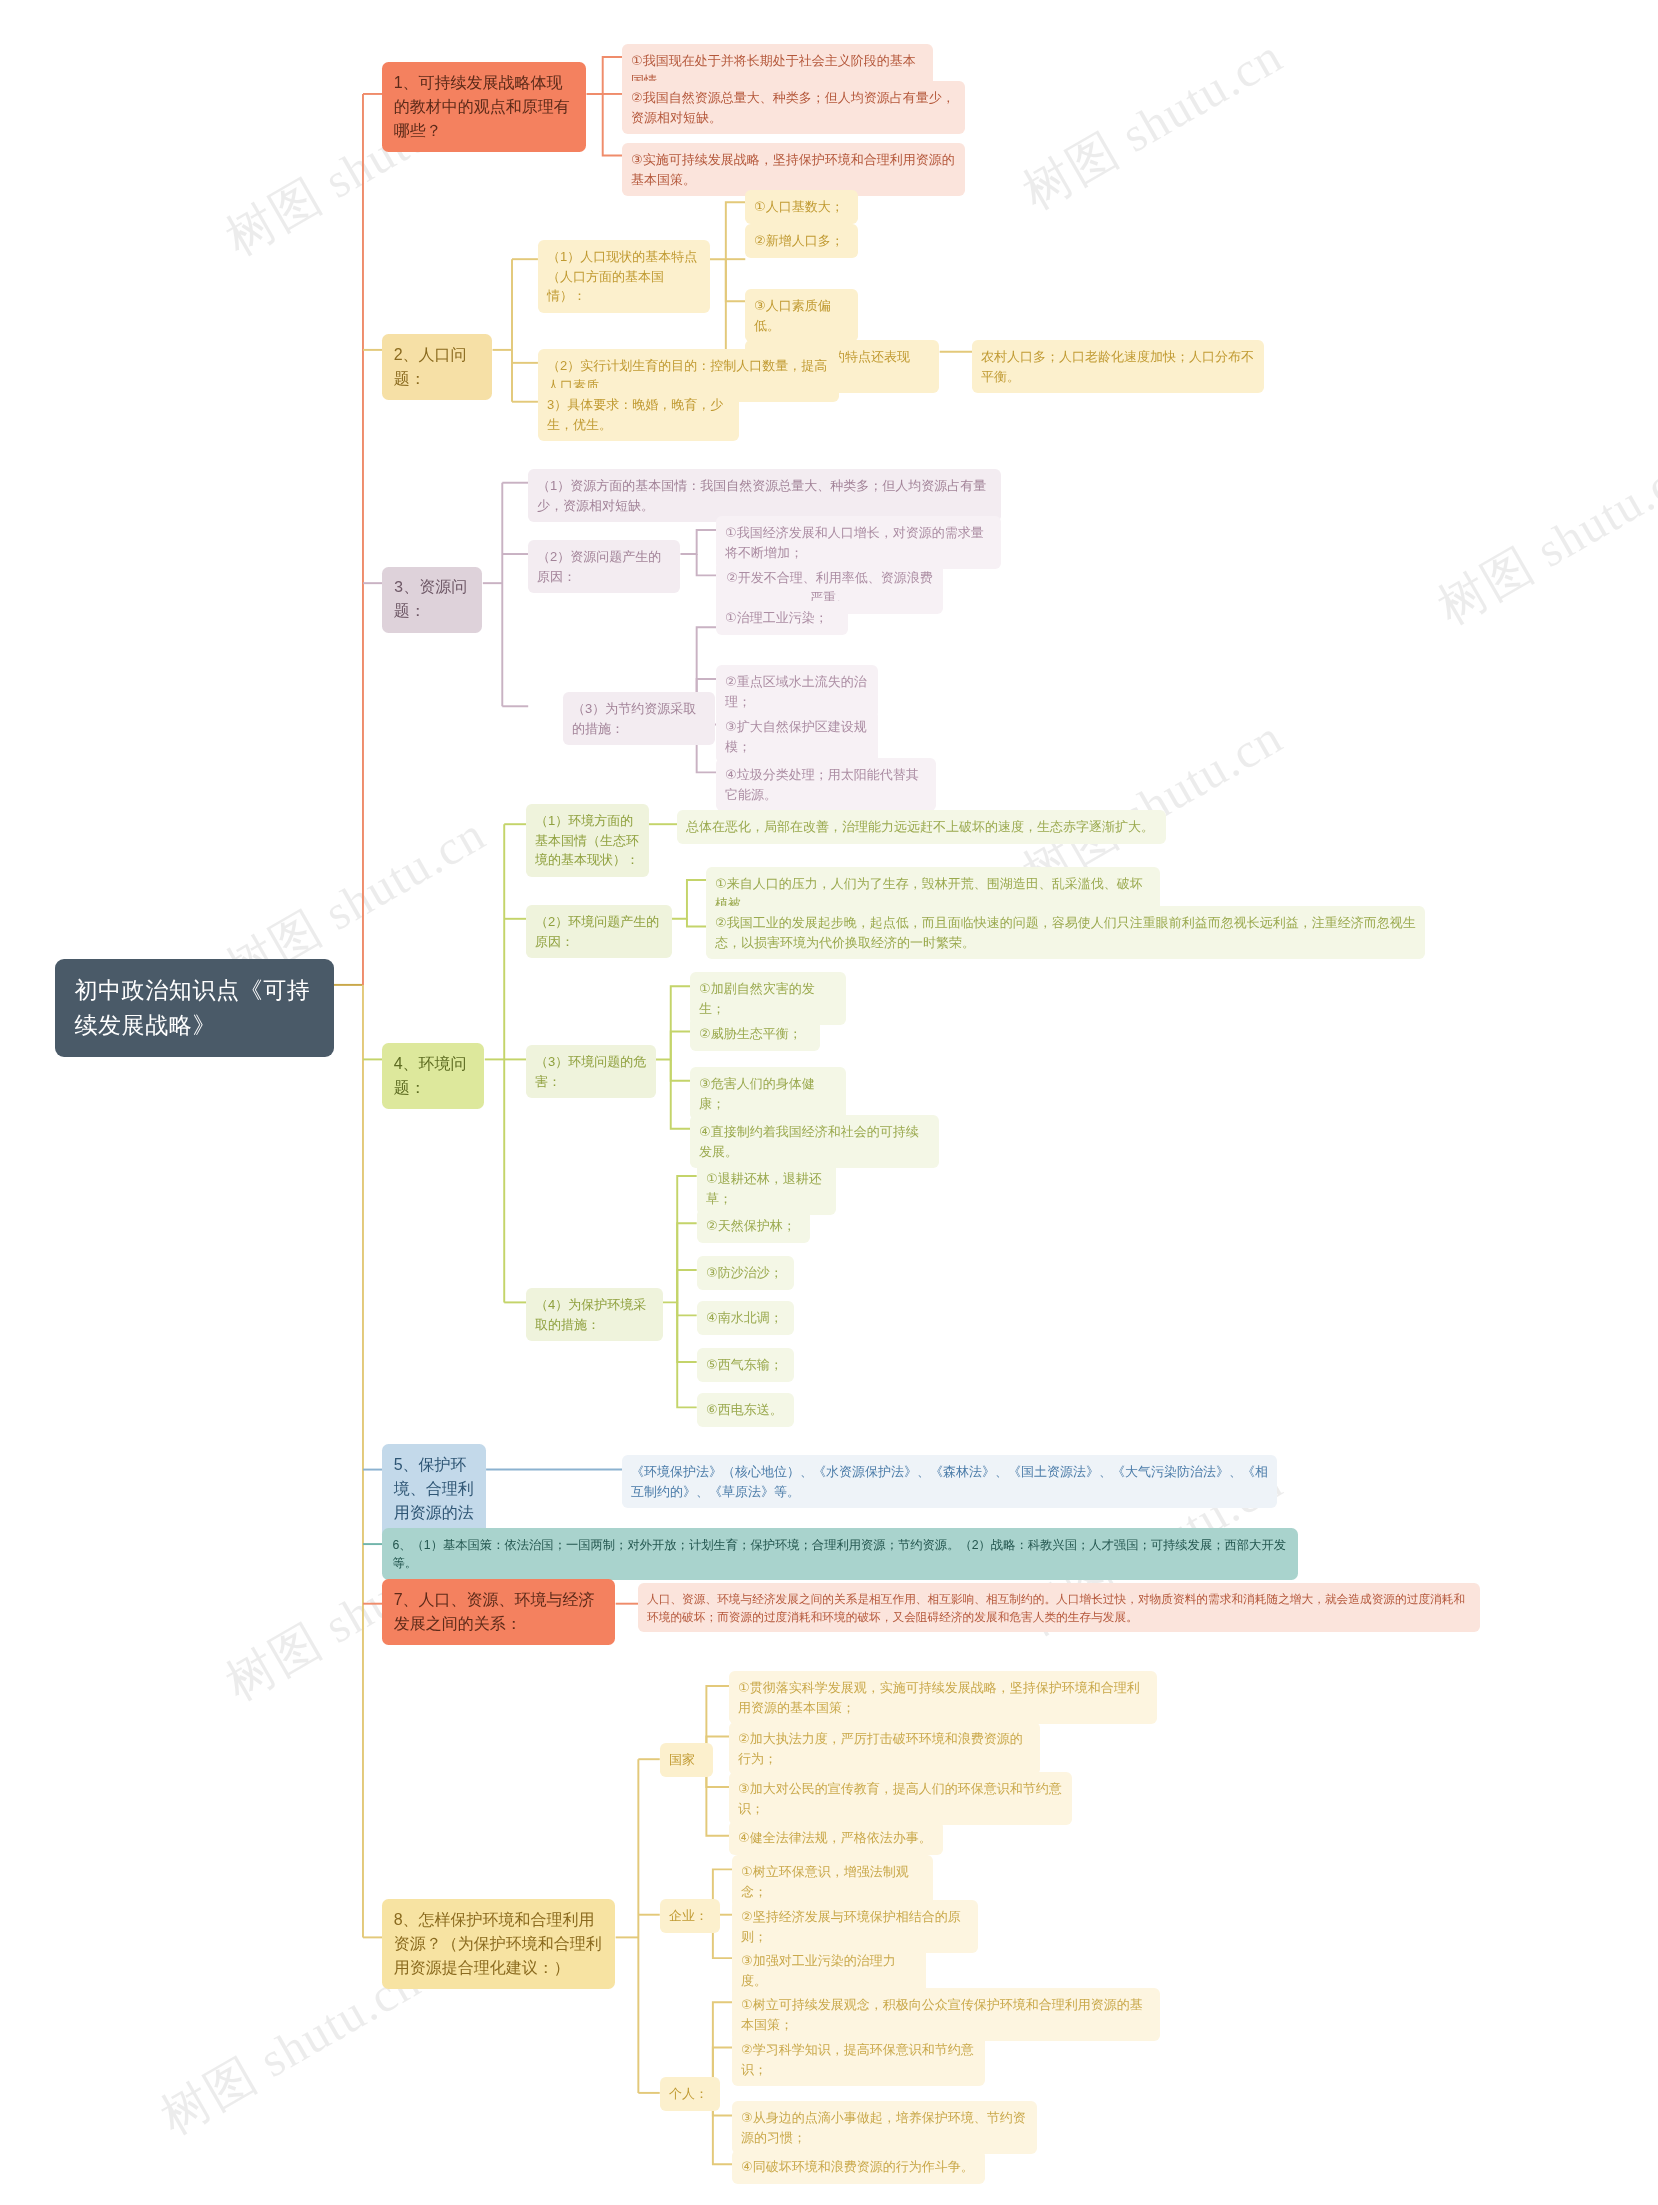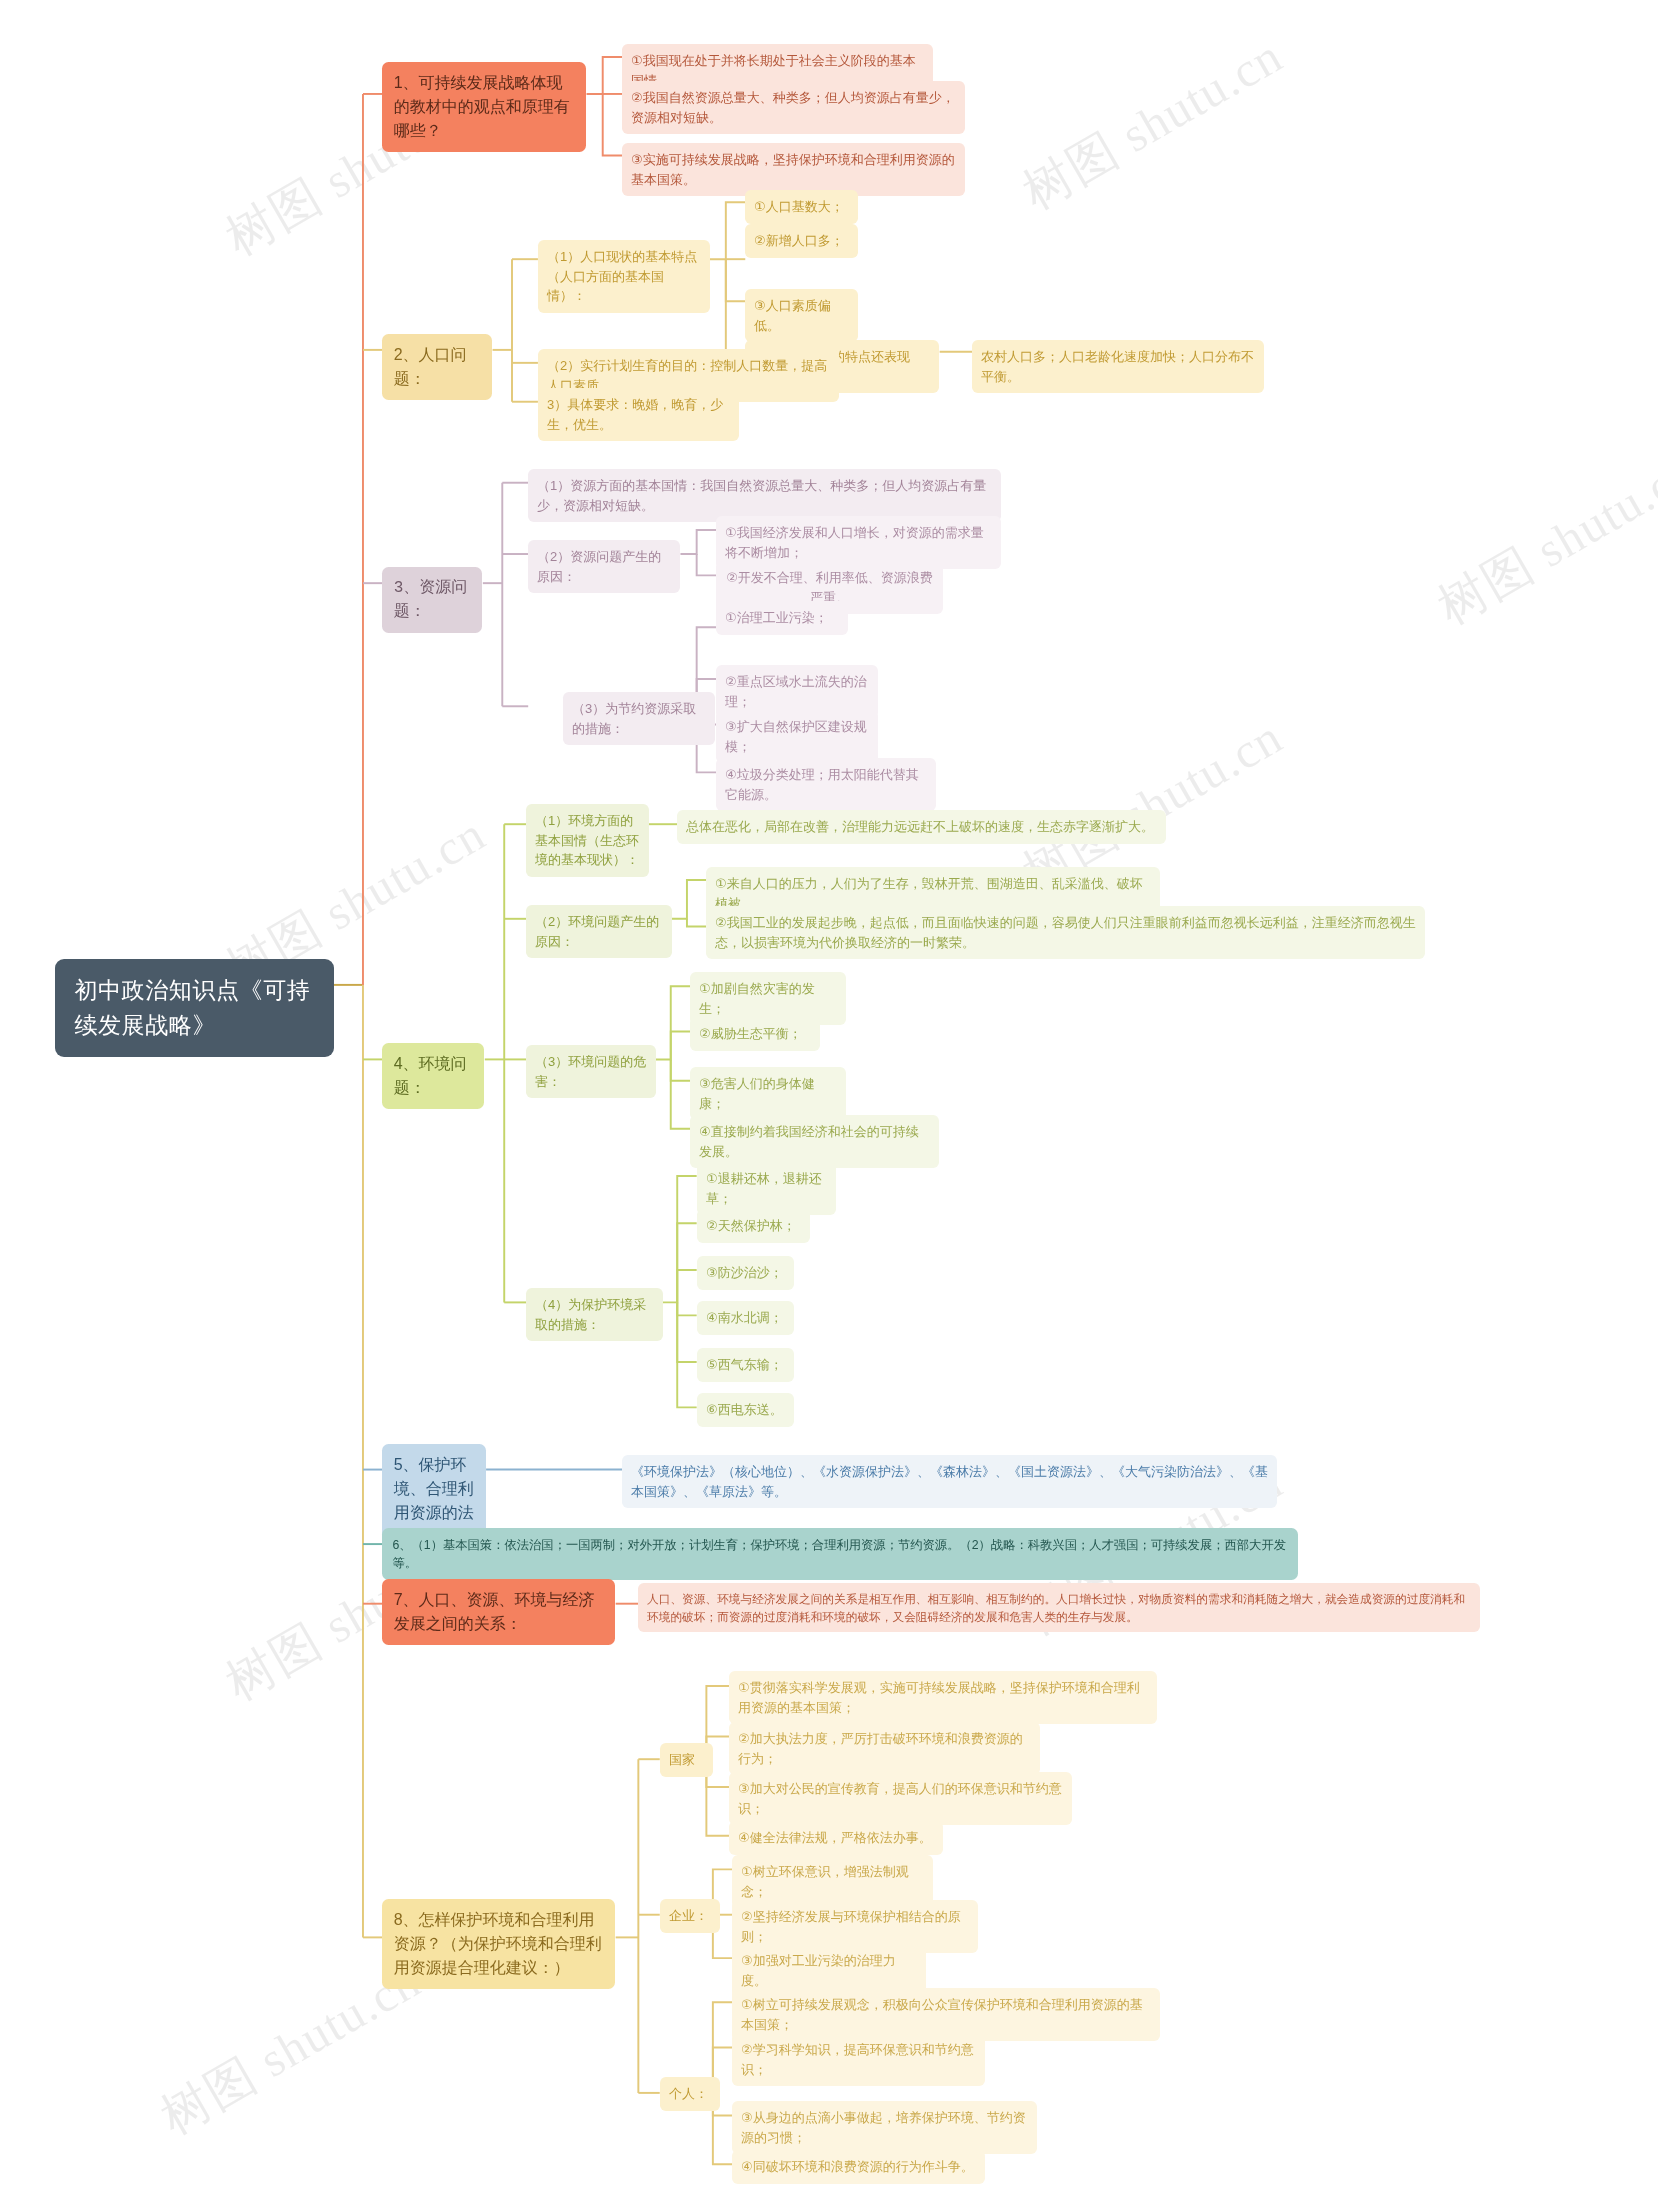--- a/index.html
+++ b/index.html
@@ -278,21 +278,21 @@
     <span>⑤西气东输；</span>
   </div>
   <div class="node lf lf-green-s" style="left:697px;top:1393px;width:97px;">
     <span>⑥西电东送。</span>
   </div>
 
   <div class="node t1 c-blue" style="left:382px;top:1444px;width:104px;">
     <span>5、保护环境、合理利用资源的法律：</span>
   </div>
   <div class="node lf lf-blue" style="left:622px;top:1455px;width:655px;">
-    <span>《环境保护法》（核心地位）、《水资源保护法》、《森林法》、《国土资源法》、《大气污染防治法》、《基本国策》、《草原法》等。</span>
+    <span>《环境保护法》（核心地位）、《水资源保护法》、《森林法》、《国土资源法》、《大气污染防治法》、《相互制约的》、《草原法》等。</span>
   </div>
 
   <div class="node t1 c-teal small" style="left:382px;top:1528px;width:916px;padding:7.8px 10.4px;">
     <span>6、（1）基本国策：依法治国；一国两制；对外开放；计划生育；保护环境；合理利用资源；节约资源。（2）战略：科教兴国；人才强国；可持续发展；西部大开发等。</span>
   </div>
 
   <div class="node t1 c-orange" style="left:382px;top:1579px;width:233px;">
     <span>7、人口、资源、环境与经济发展之间的关系：</span>
   </div>
   <div class="node lf lf-orange tiny" style="left:638px;top:1583px;width:842px;">

